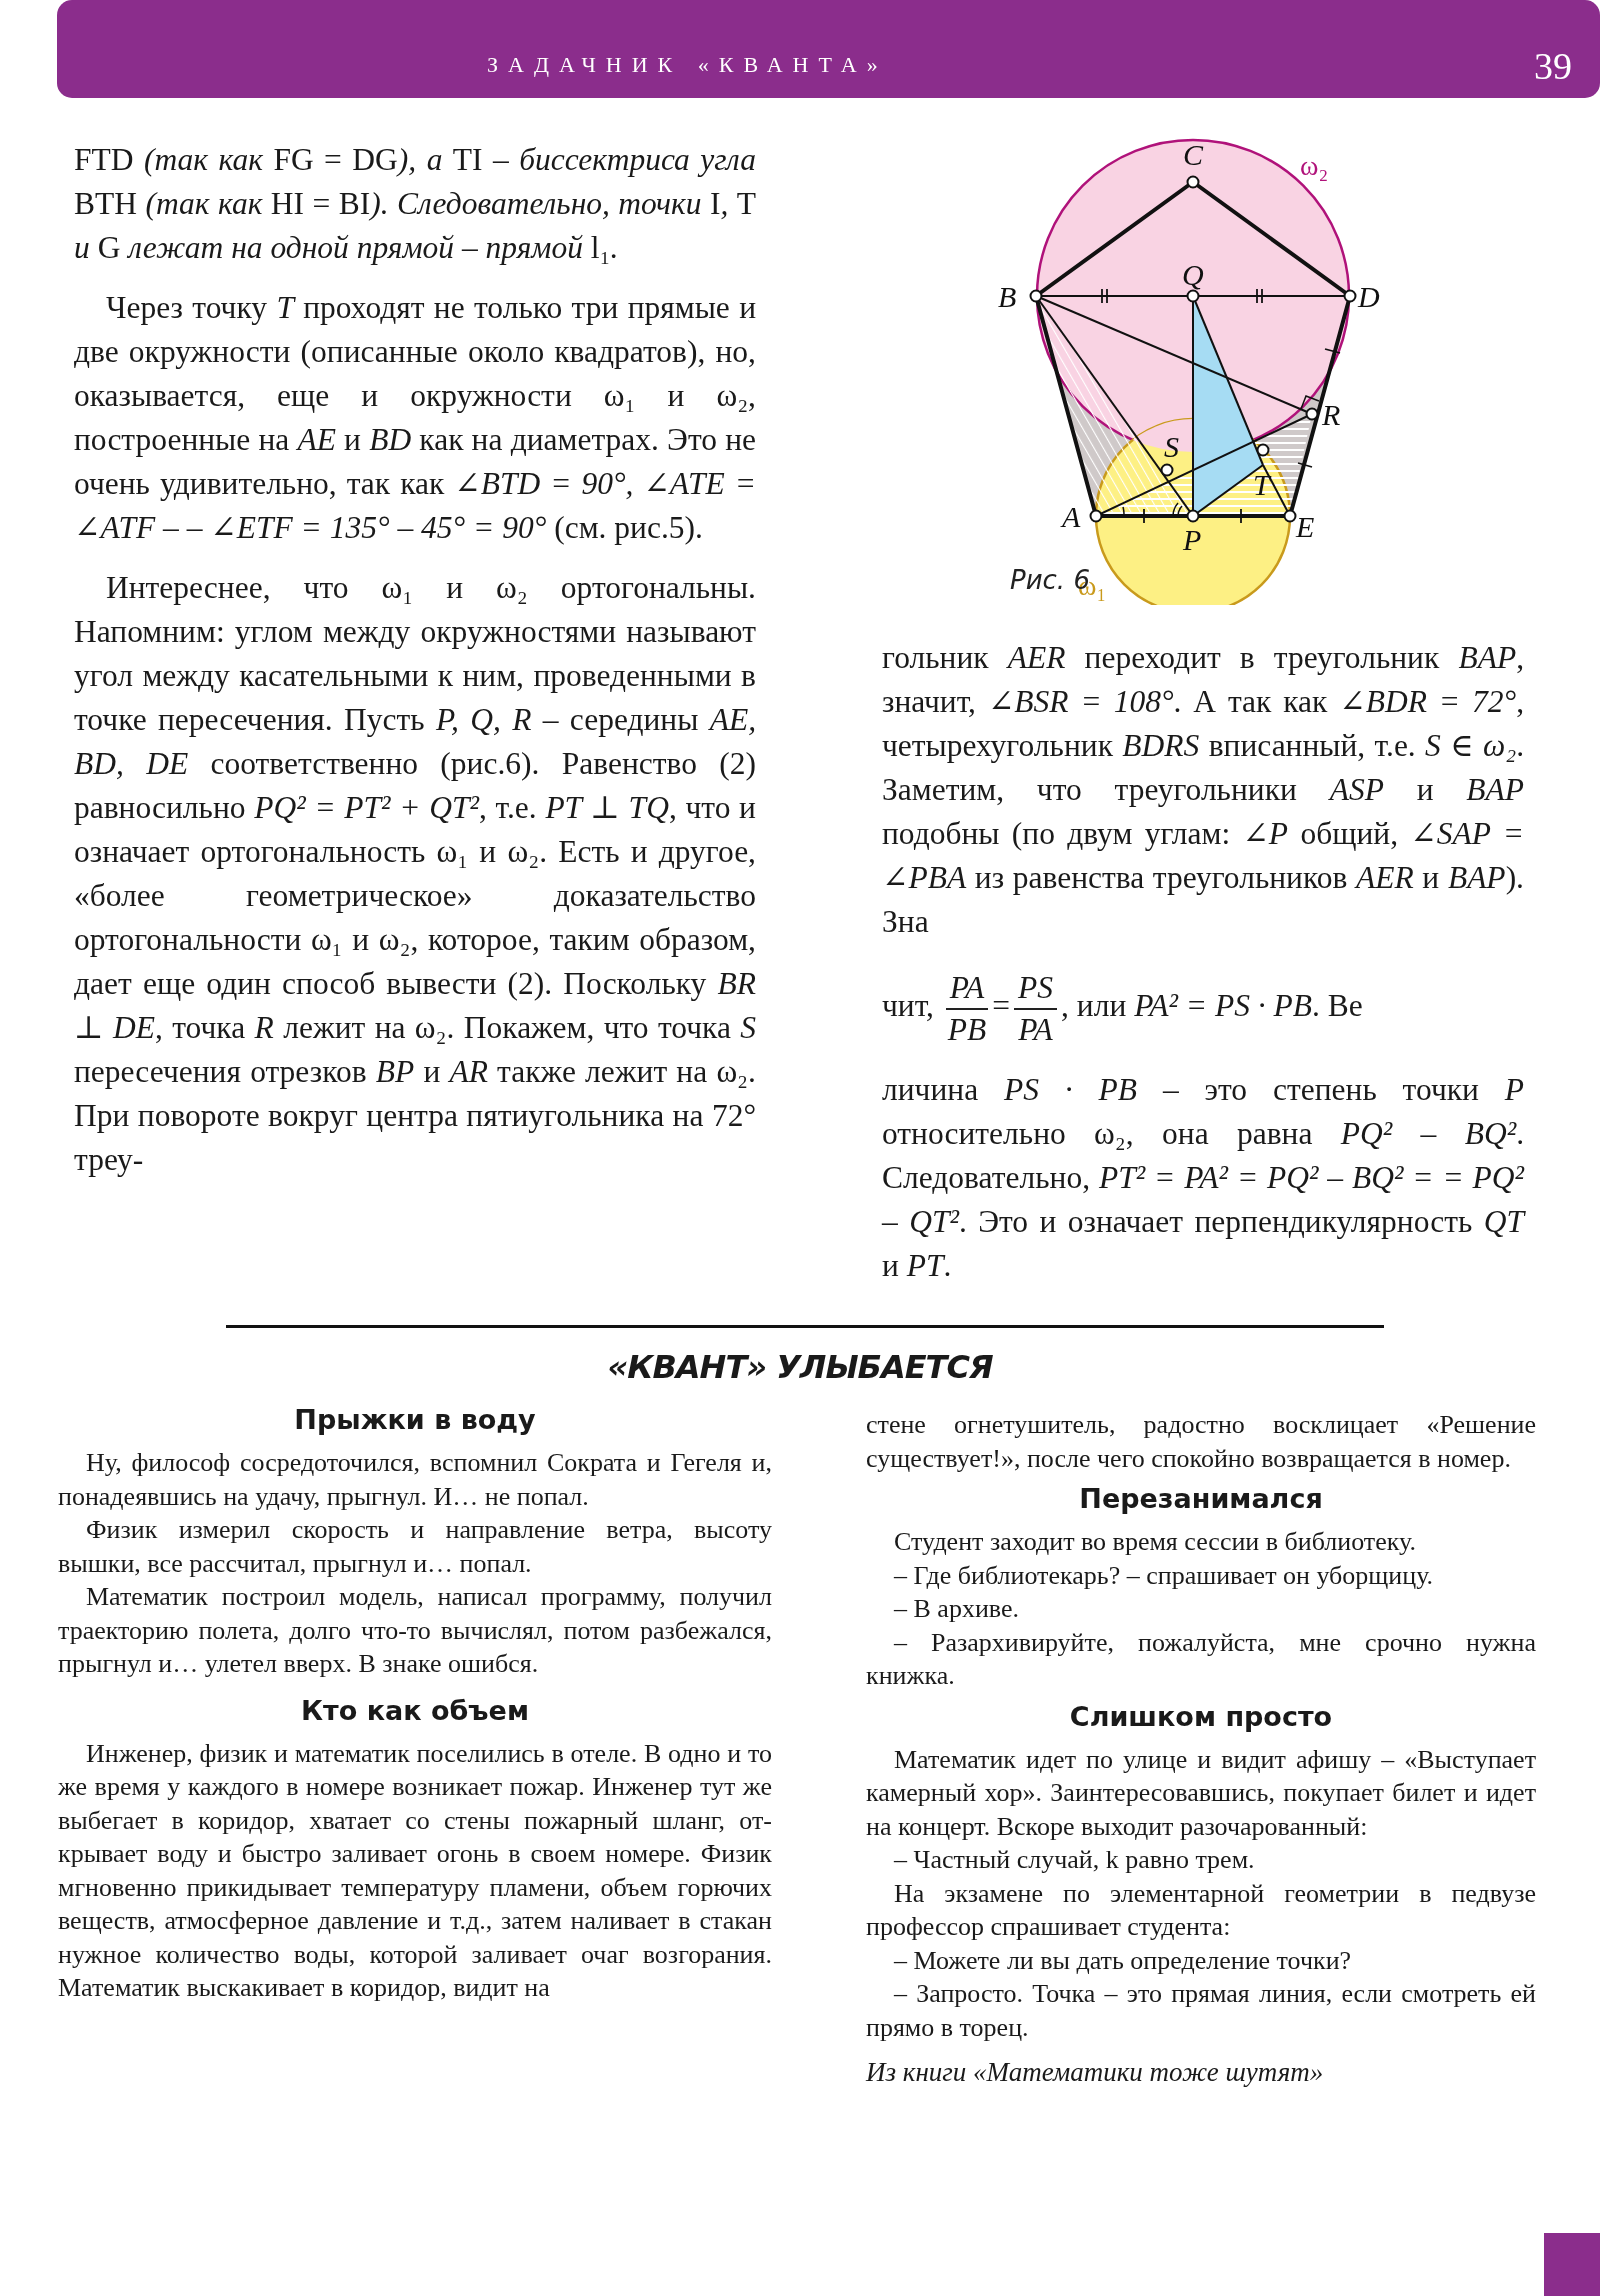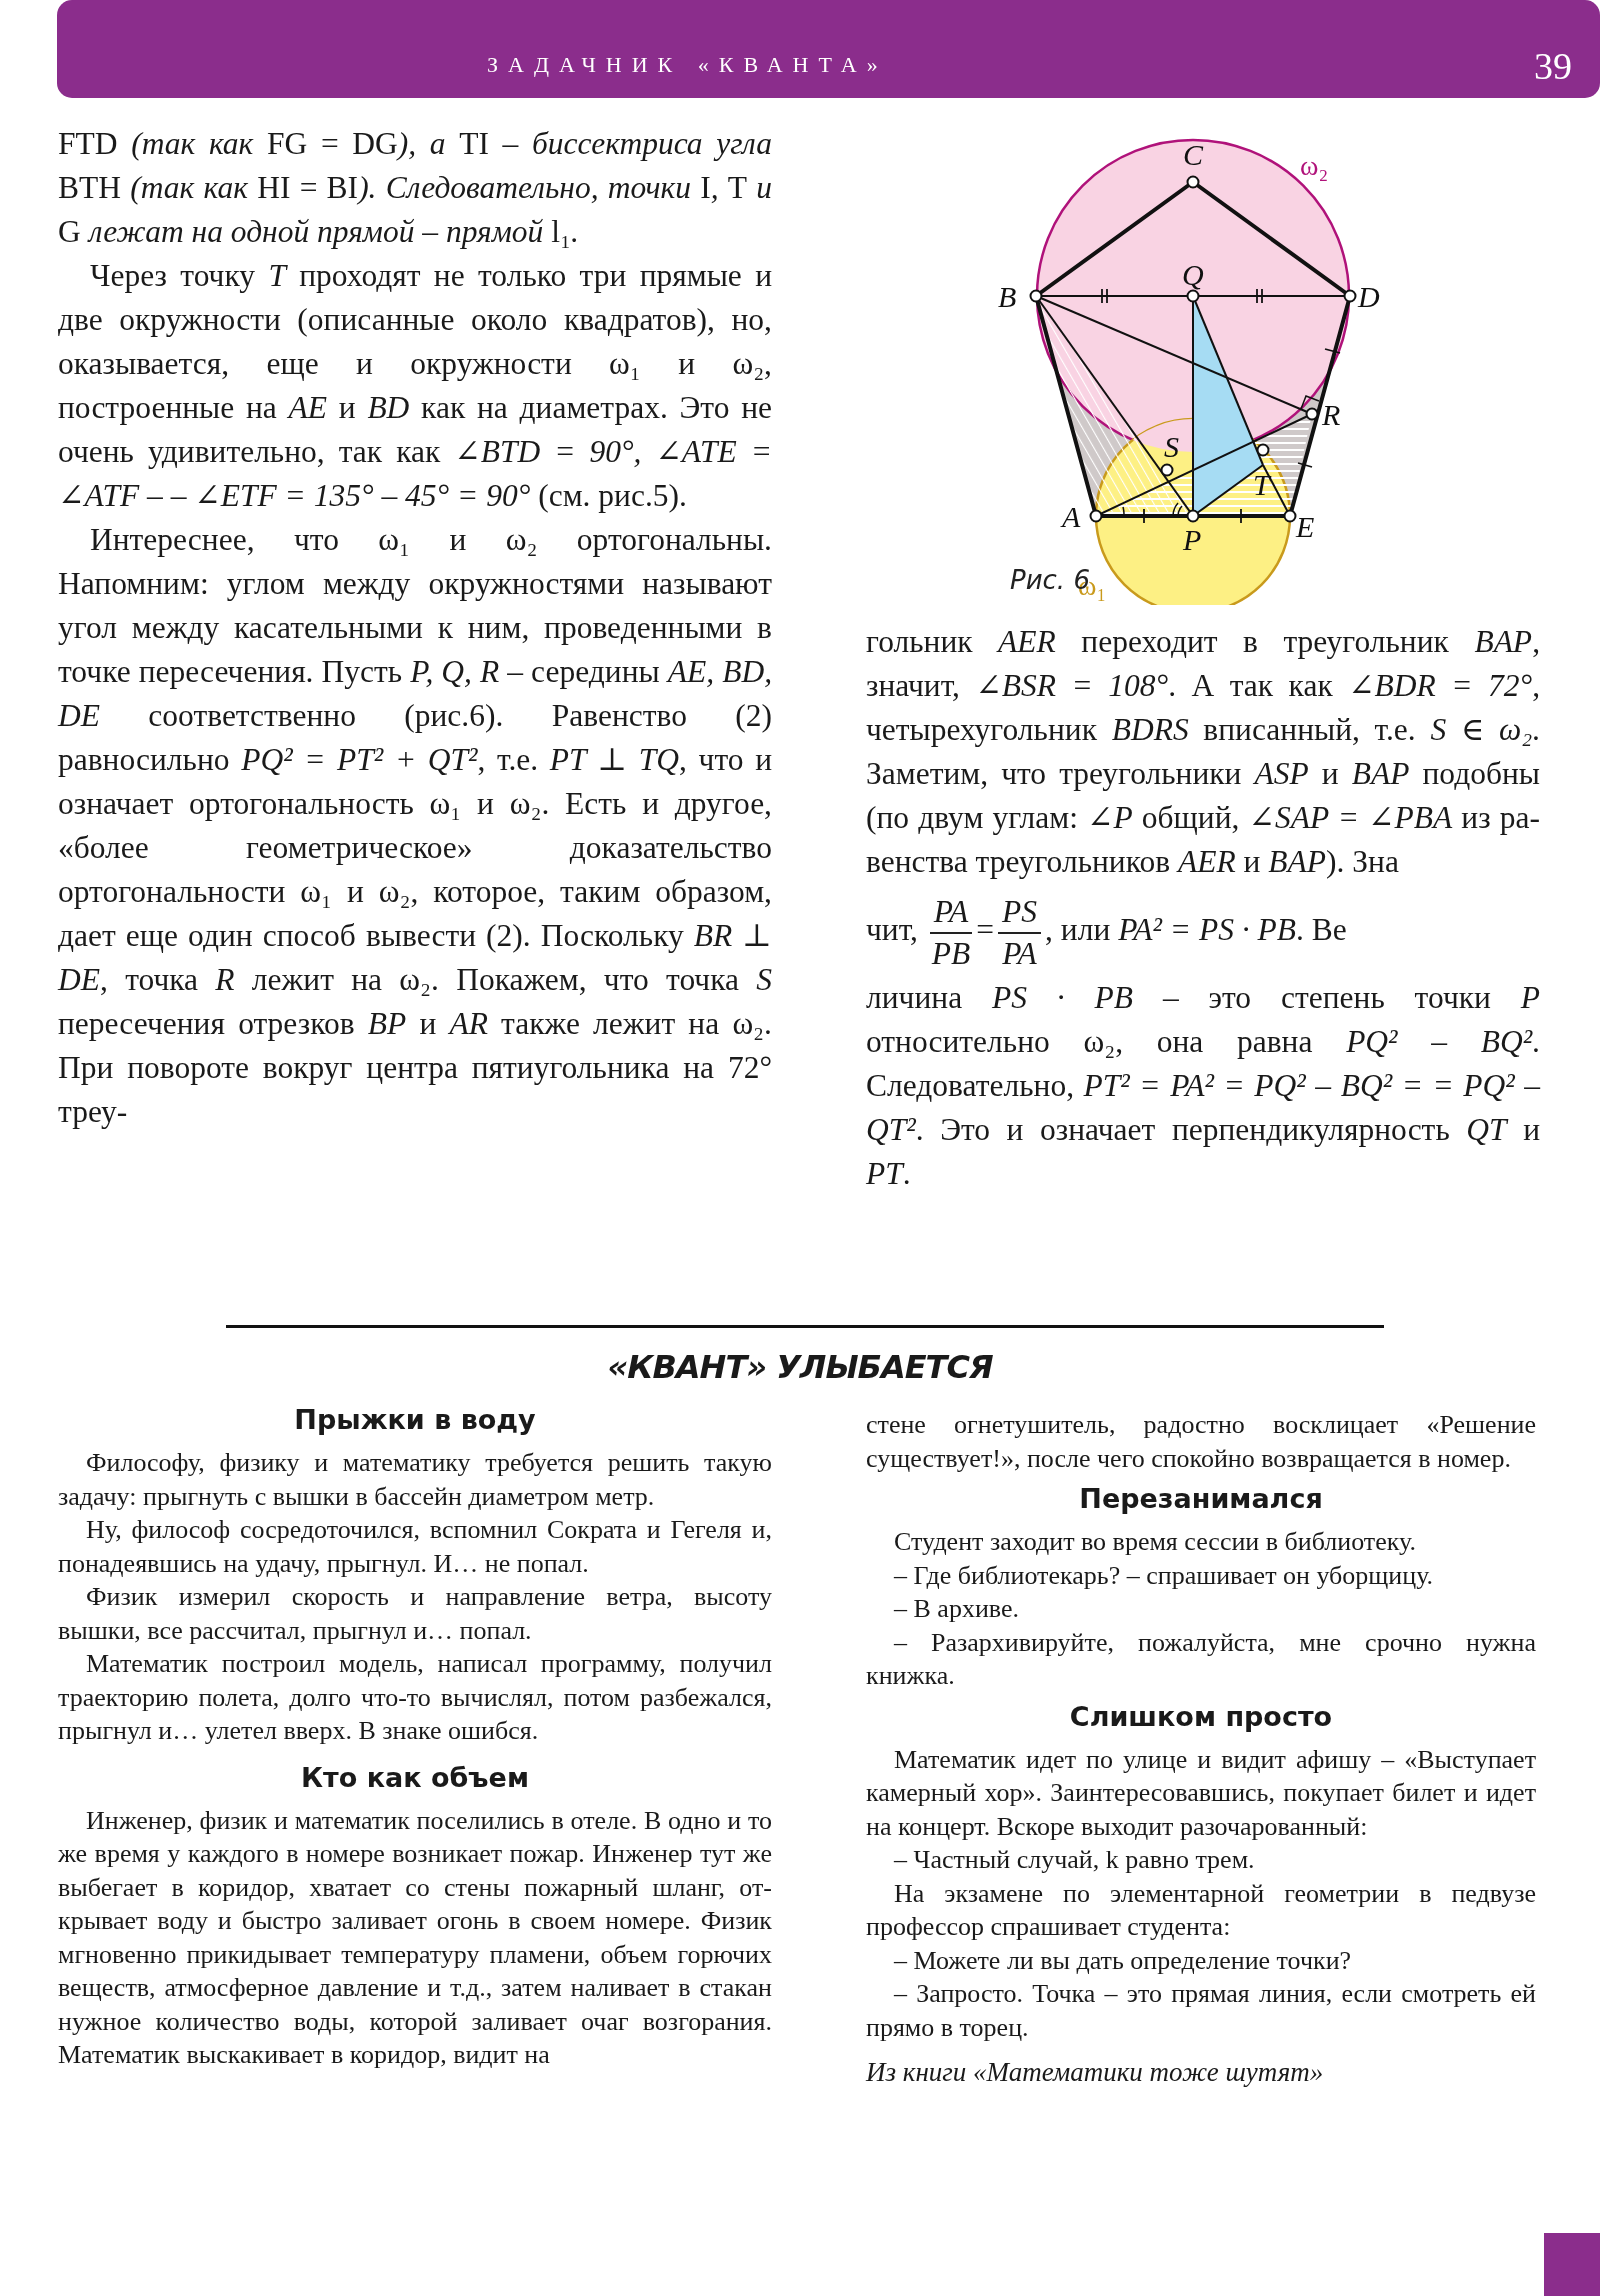--- a/index.html
+++ b/index.html
@@ -4,21 +4,21 @@
 <style>
   html, body { margin: 0; padding: 0; background: #ffffff; }
   body { width: 1600px; height: 2296px; position: relative; overflow: hidden;
          font-family: "Liberation Serif", "DejaVu Serif", serif; color: #1a1a1a; }
 
   .header-bar { position: absolute; left: 57px; top: 0; width: 1543px; height: 98px; background: #8b2d8c; }
   .page-number { position: absolute; right: 28px; top: 44px; color: #fff; font-size: 38px; }
   .header-bar .title-wrap { position: absolute; left: 430px; top: 52px; color:#fff; font-size: 22px; letter-spacing: 10px; }
 
   .col { position: absolute; font-size: 31.5px; line-height: 44px; text-align: justify; }
-  .col p { margin: 0; }
+  .col p { margin: 16px; }
   .col p.indent { text-indent: 32px; }
   .col-left { left: 58px; top: 122px; width: 714px; }
   .col-right { left: 866px; top: 620px; width: 674px; }
   .math { font-style: italic; }
   .frac { display: inline-block; vertical-align: middle; text-align: center; font-style: italic; margin: 0 4px; }
   .frac .num { display:block; border-bottom: 2px solid #222; padding: 0 4px; line-height: 40px; }
   .frac .den { display:block; line-height: 40px; }
   .eq-line { line-height: 92px; }
 
   .figure { position: absolute; left: 990px; top: 125px; width: 400px; height: 480px; }
@@ -155,21 +155,20 @@
     <span class="math">PA² = PS · PB</span><span>. Ве­</span>
   </p>
   <p><span>личина </span><span class="math">PS · PB</span><span> – это степень точки </span><span class="math">P</span><span> относительно ω₂, она равна </span><span class="math">PQ² – BQ²</span><span>. Следовательно, </span><span class="math">PT² = PA² = PQ² – BQ² = = PQ² – QT²</span><span>. Это и означает перпенди­кулярность </span><span class="math">QT</span><span> и </span><span class="math">PT</span><span>.</span></p>
 </div>
 
 <div class="divider"></div>
 <div class="section-title">«КВАНТ» УЛЫБАЕТСЯ</div>
 
 <div class="jcol jcol-left">
   <h3>Прыжки в воду</h3>
-  <p>Философу, физику и математику требуется ре­шить такую задачу: прыгнуть с вышки в бассейн диаметром метр.</p>
   <p>Ну, философ сосредоточился, вспомнил Сокра­та и Гегеля и, понадеявшись на удачу, прыгнул. И… не попал.</p>
   <p>Физик измерил скорость и направление ветра, высоту вышки, все рассчитал, прыгнул и… попал.</p>
   <p>Математик построил модель, написал програм­му, получил траекторию полета, долго что-то вы­числял, потом разбежался, прыгнул и… улетел вверх. В знаке ошибся.</p>
   <h3 style="margin-top:12px">Кто как объем</h3>
   <p>Инженер, физик и математик поселились в оте­ле. В одно и то же время у каждого в номере возникает пожар. Инженер тут же выбегает в коридор, хватает со стены пожарный шланг, от­крывает воду и быстро заливает огонь в своем номере. Физик мгновенно прикидывает температу­ру пламени, объем горючих веществ, атмосферное давление и т.д., затем наливает в стакан нужное количество воды, которой заливает очаг возгора­ния. Математик выскакивает в коридор, видит на</p>
 </div>
 
 <div class="jcol jcol-right">
   <p class="noind">стене огнетушитель, радостно восклицает «Ре­шение существует!», после чего спокойно воз­вращается в номер.</p>
   <h3>Перезанимался</h3>

